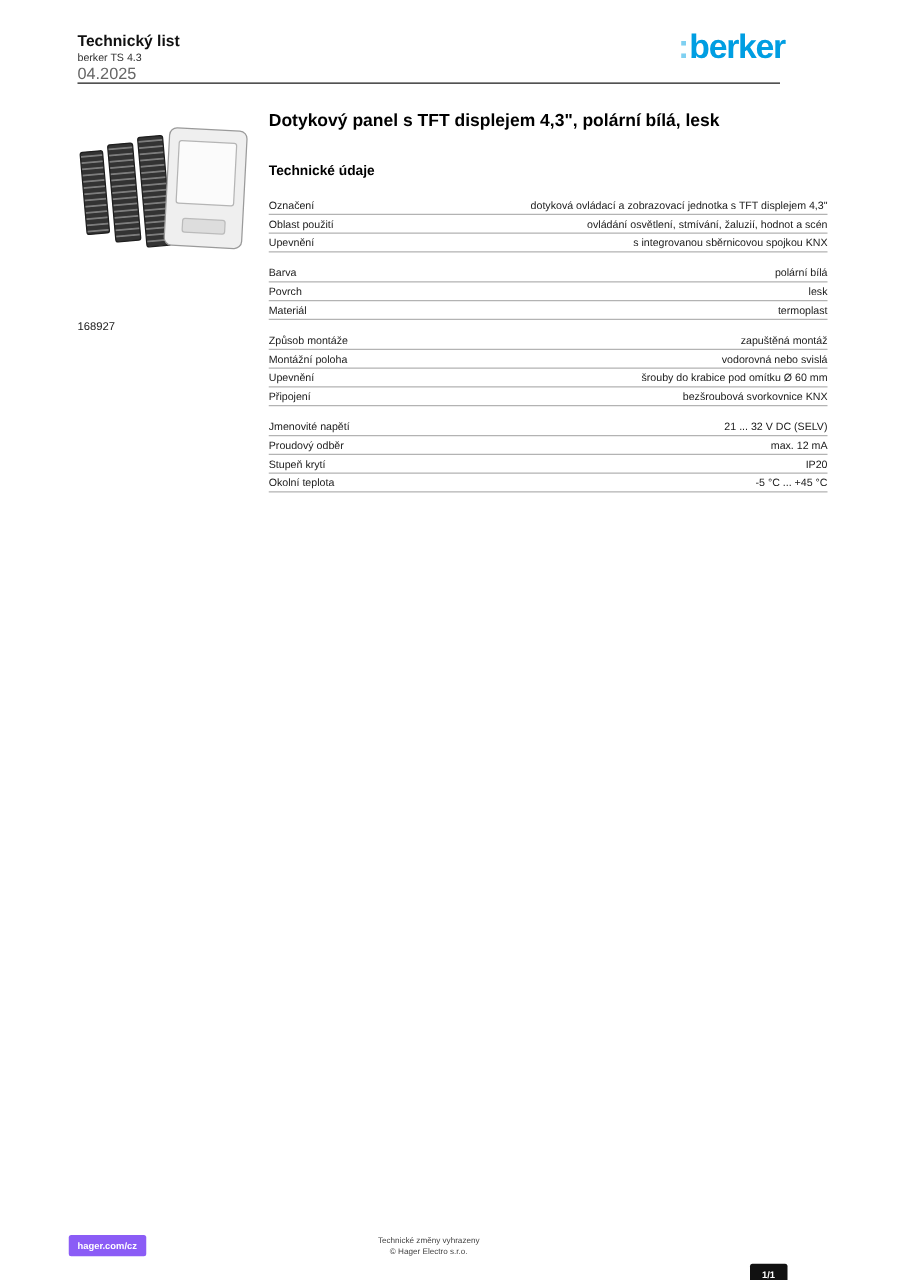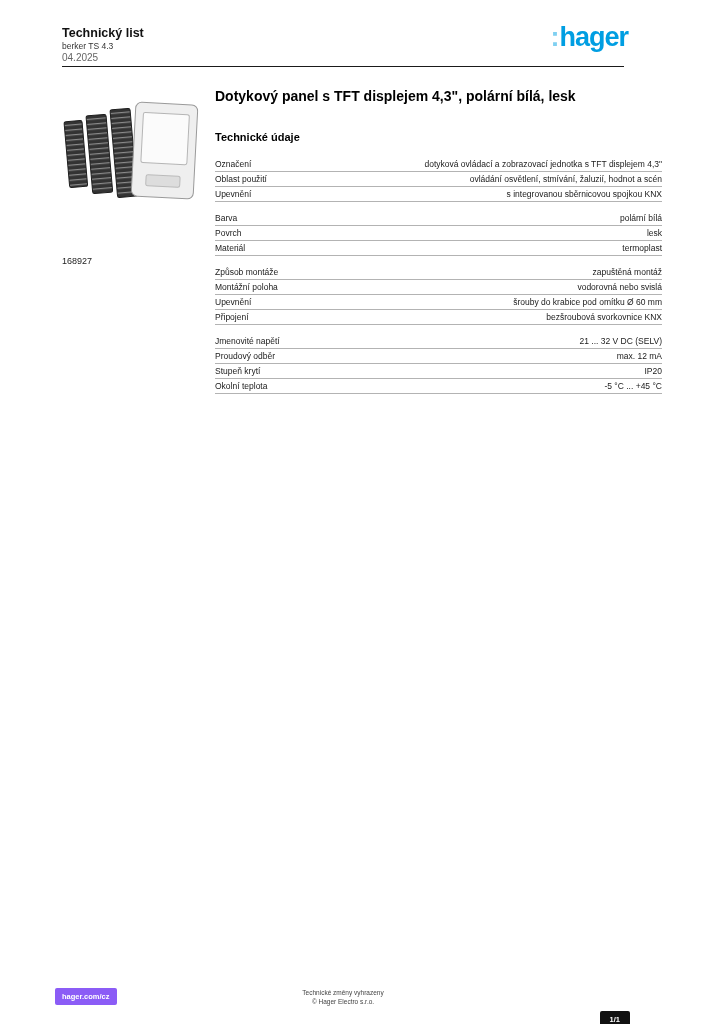--- a/index.html
+++ b/index.html
@@ -3,21 +3,21 @@
 <meta charset="utf-8">
 <style>
   html,body{margin:0;padding:0;background:#ffffff;}
   body{font-family:"Liberation Sans", sans-serif;color:#1a1a1a;}
   .page{position:relative;width:686px;height:1024px;background:#ffffff;overflow:hidden;text-decoration:underline;}
 
   
   .header-left{position:absolute;left:62px;top:26px;line-height:1.15;}
   .h-line1{font-size:12.5px;font-weight:bold;color:#111;}
   .h-line2{font-size:8.5px;color:#333;margin-top:2px;}
-  .h-line3{font-size:10px;color:#666;}
+  .h-line3{font-size:13px;color:#666;}
   .logo{position:absolute;right:58px;top:24px;font-size:27px;font-weight:bold;
         letter-spacing:-1px;color:#009ee2;line-height:1;}
   .logo .colon{color:#7fd0f1;margin-right:1px;}
   .header-rule{position:absolute;left:62px;right:62px;top:66px;height:0;
                border-top:1.5px solid #1a1a1a;}
 
   
   .left-col{position:absolute;left:62px;top:96px;width:145px;}
   .product-image{width:142px;height:112px;}
   .ref{position:absolute;left:0;top:160px;font-size:9px;color:#222;}
@@ -45,21 +45,21 @@
 </head>
 <body>
 
 <div class="page">
 
   <div class="header-left">
     <div class="h-line1">Technický list</div>
     <div class="h-line2">berker TS 4.3</div>
     <div class="h-line3">04.2025</div>
   </div>
-  <div class="logo"><span class="colon">:</span><span>hager</span></div>
+  <div class="logo"><span class="colon">:</span><span>berker</span></div>
   <div class="header-rule"></div>
 
   <div class="left-col">
     <div class="product-image">
       <svg viewBox="0 0 142 112" width="142" height="112">
         <defs>
           <pattern id="stripes" width="6" height="5" patternUnits="userSpaceOnUse">
             <rect width="6" height="5" fill="#333333"></rect>
             <rect y="3" width="6" height="1.2" fill="#8a8a8a"></rect>
           </pattern>

